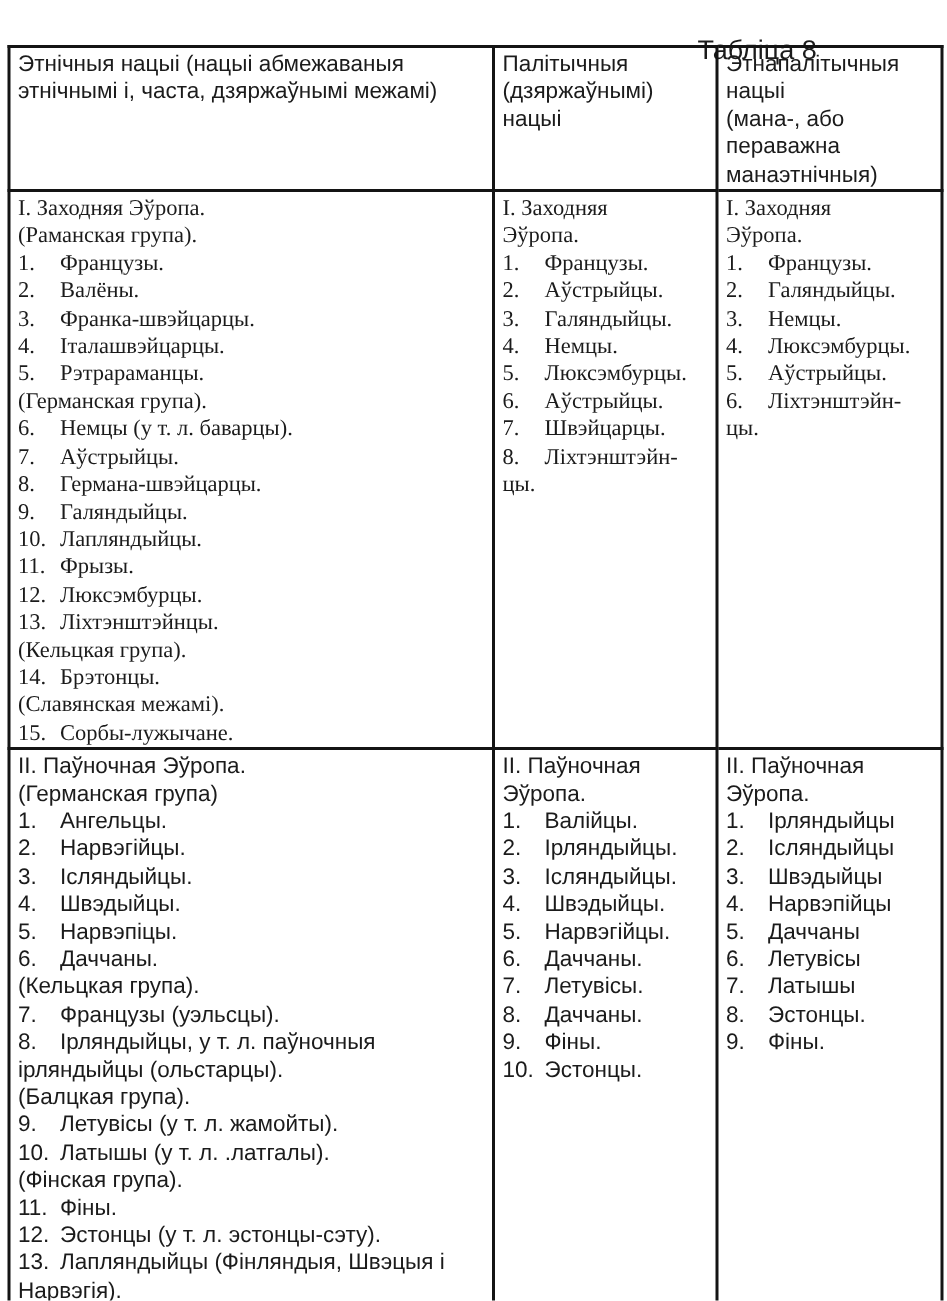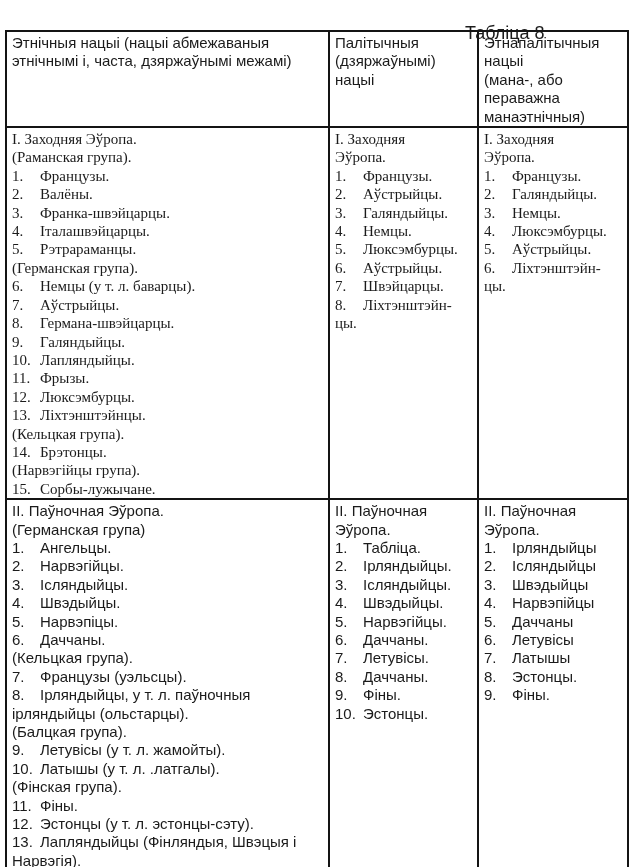--- a/index.html
+++ b/index.html
@@ -95,21 +95,21 @@
           <div class="line"><span class="num">6.</span><span>Немцы (у т. л. баварцы).</span></div>
           <div class="line"><span class="num">7.</span><span>Аўстрыйцы.</span></div>
           <div class="line"><span class="num">8.</span><span>Германа-швэйцарцы.</span></div>
           <div class="line"><span class="num">9.</span><span>Галяндыйцы.</span></div>
           <div class="line"><span class="num">10.</span><span>Лапляндыйцы.</span></div>
           <div class="line"><span class="num">11.</span><span>Фрызы.</span></div>
           <div class="line"><span class="num">12.</span><span>Люксэмбурцы.</span></div>
           <div class="line"><span class="num">13.</span><span>Ліхтэнштэйнцы.</span></div>
           <div class="line"><span>(Кельцкая група).</span></div>
           <div class="line"><span class="num">14.</span><span>Брэтонцы.</span></div>
-          <div class="line"><span>(Нарвэгійцы група).</span></div>
+          <div class="line"><span>(Славянская межамі).</span></div>
           <div class="line"><span class="num">15.</span><span>Сорбы-лужычане.</span></div>
         </td>
       <td>
           <div class="line"><span>I. Заходняя</span></div>
           <div class="line"><span>Эўропа.</span></div>
           <div class="line"><span class="num">1.</span><span>Французы.</span></div>
           <div class="line"><span class="num">2.</span><span>Аўстрыйцы.</span></div>
           <div class="line"><span class="num">3.</span><span>Галяндыйцы.</span></div>
           <div class="line"><span class="num">4.</span><span>Немцы.</span></div>
           <div class="line"><span class="num">5.</span><span>Люксэмбурцы.</span></div>
@@ -149,21 +149,21 @@
           <div class="line"><span class="num">10.</span><span>Латышы (у т. л. .латгалы).</span></div>
           <div class="line"><span>(Фінская група).</span></div>
           <div class="line"><span class="num">11.</span><span>Фіны.</span></div>
           <div class="line"><span class="num">12.</span><span>Эстонцы (у т. л. эстонцы-сэту).</span></div>
           <div class="line"><span class="num">13.</span><span>Лапляндыйцы (Фінляндыя, Швэцыя і</span></div>
           <div class="line"><span>Нарвэгія).</span></div>
         </td>
       <td>
           <div class="line"><span>II. Паўночная</span></div>
           <div class="line"><span>Эўропа.</span></div>
-          <div class="line"><span class="num">1.</span><span>Табліца.</span></div>
+          <div class="line"><span class="num">1.</span><span>Валійцы.</span></div>
           <div class="line"><span class="num">2.</span><span>Ірляндыйцы.</span></div>
           <div class="line"><span class="num">3.</span><span>Ісляндыйцы.</span></div>
           <div class="line"><span class="num">4.</span><span>Швэдыйцы.</span></div>
           <div class="line"><span class="num">5.</span><span>Нарвэгійцы.</span></div>
           <div class="line"><span class="num">6.</span><span>Даччаны.</span></div>
           <div class="line"><span class="num">7.</span><span>Летувісы.</span></div>
           <div class="line"><span class="num">8.</span><span>Даччаны.</span></div>
           <div class="line"><span class="num">9.</span><span>Фіны.</span></div>
           <div class="line"><span class="num">10.</span><span>Эстонцы.</span></div>
         </td>

